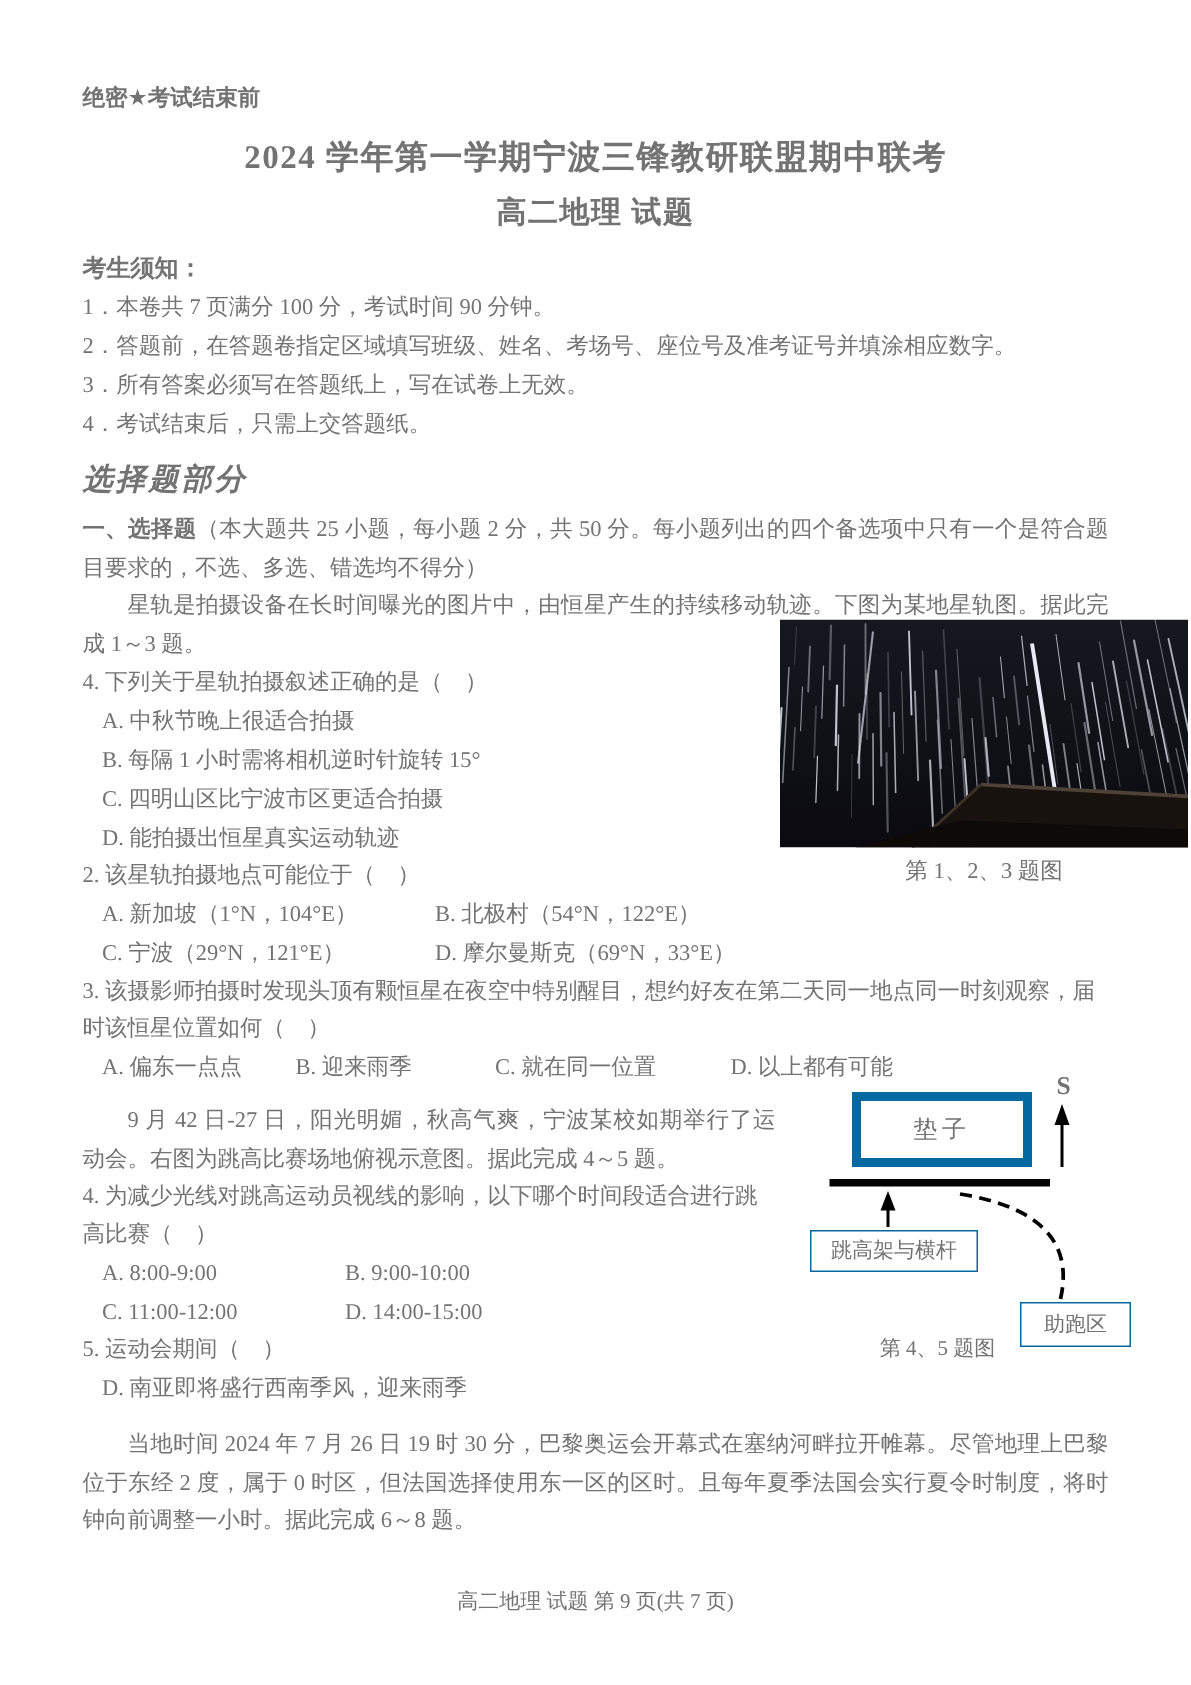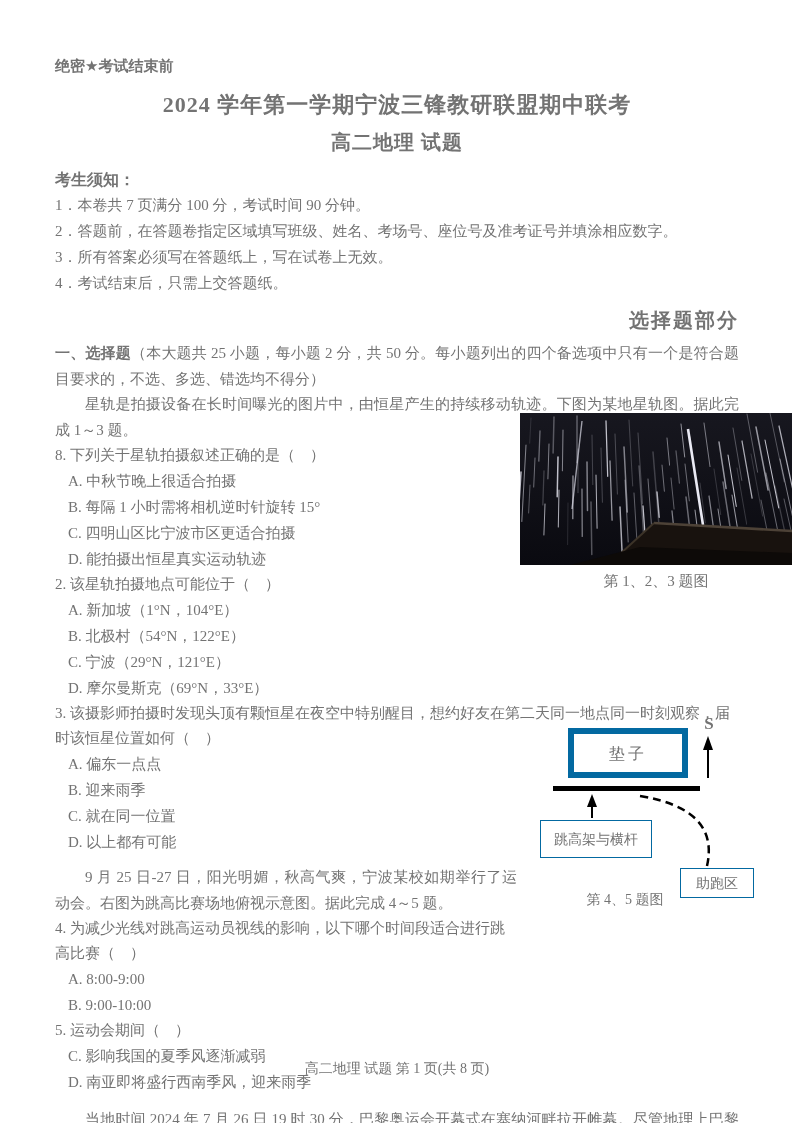--- a/index.html
+++ b/index.html
@@ -5,40 +5,40 @@
 <style>
   html,body{margin:0;padding:0;background:#ffffff;}
   .page{position:relative;width:794px;height:1123px;margin:0 auto;background:#fff;
         font-family:"Liberation Serif","DejaVu Serif",serif;font-size:15px;line-height:25px;color:#737373;
         padding:56px 55px 0;box-sizing:border-box;overflow:hidden;}
   .security{font-family:"Liberation Sans","DejaVu Sans",sans-serif;font-weight:bold;font-size:15px;line-height:20px;}
   .title{margin:14px 0 0;font-size:22px;font-weight:bold;text-align:center;line-height:30px;letter-spacing:1px;}
   .subtitle{margin:8px 0 0;font-size:20px;font-weight:bold;text-align:center;line-height:28px;letter-spacing:1px;}
   .notice-h{font-family:"Liberation Sans","DejaVu Sans",sans-serif;font-weight:bold;font-size:16px;line-height:24px;margin-top:12px;}
   .notice-item{line-height:26px;}
-  .sec-h{font-family:"Liberation Sans","DejaVu Sans",sans-serif;font-size:20px;font-weight:bold;text-align:right;line-height:28px;margin:10px 0 6px;letter-spacing:2px;}
+  .sec-h{font-family:"Liberation Sans","DejaVu Sans",sans-serif;font-size:20px;font-weight:bold;text-align:left;line-height:28px;margin:10px 0 6px;letter-spacing:2px;font-style:italic;}
   .para{margin:0;line-height:25.5px;text-align:justify;}
   .ind{text-indent:2em;}
   .nw{width:462px;}
   .stem{line-height:25px;}
   .opt{padding-left:13px;line-height:26px;}
-  .row{display:flex;padding-left:13px;line-height:26px;flex-direction:column;}
+  .row{display:flex;padding-left:13px;line-height:26px;}
   .c129{width:129px}.c133{width:133px}.c157{width:157px}
   .c222{width:222px}.c162{width:162px}.c277{width:277px}
   .mt10{margin-top:10px}.mt12{margin-top:12px}
   .intro-b{font-family:"Liberation Sans","DejaVu Sans",sans-serif;font-weight:bold;}
   .fig1{position:absolute;left:520px;top:413px;width:272px;margin:0;}
   .fig1 svg{display:block;}
   .figcap{text-align:center;line-height:24px;margin-top:4px;font-size:15px;}
   .fig2{position:absolute;left:535px;top:714px;width:259px;height:202px;}
   .fig2-g{position:absolute;left:0;top:0;}
   .s-label{position:absolute;left:163px;top:0px;width:22px;text-align:center;font-weight:bold;font-size:17px;line-height:20px;}
   .box{position:absolute;border:6px solid #0369a1;display:flex;align-items:center;justify-content:center;background:#fff;box-sizing:border-box;}
   .mat{left:33px;top:14px;width:120px;height:50px;font-size:16px;letter-spacing:3px;}
-  .stand{left:5px;top:106px;width:112px;height:38px;font-size:14px;border-width:1.5px;}
+  .stand{left:5px;top:106px;width:112px;height:28px;font-size:14px;border-width:1.5px;}
   .runup{left:145px;top:154px;width:74px;height:30px;font-size:14px;border-width:1.5px;}
   .fig2cap{position:absolute;left:30px;top:174px;width:120px;text-align:center;line-height:24px;font-size:14px;}
   .footer{position:absolute;left:0;right:0;bottom:44px;text-align:center;font-size:14px;line-height:20px;}
 </style>
 </head>
 <body>
 
 <div class="page">
 
   <div class="security">绝密★考试结束前</div>
@@ -50,21 +50,21 @@
   <div class="notice-item">2．答题前，在答题卷指定区域填写班级、姓名、考场号、座位号及准考证号并填涂相应数字。</div>
   <div class="notice-item">3．所有答案必须写在答题纸上，写在试卷上无效。</div>
   <div class="notice-item">4．考试结束后，只需上交答题纸。</div>
 
   <div class="sec-h">选择题部分</div>
 
   <p class="para"><span class="intro-b">一、选择题</span><span>（本大题共 25 小题，每小题 2 分，共 50 分。每小题列出的四个备选项中只有一个是符合题目要求的，不选、多选、错选均不得分）</span></p>
 
   <p class="para ind">星轨是拍摄设备在长时间曝光的图片中，由恒星产生的持续移动轨迹。下图为某地星轨图。据此完成 1～3 题。</p>
 
-  <div class="stem nw">8. 下列关于星轨拍摄叙述正确的是（　）</div>
+  <div class="stem nw">4. 下列关于星轨拍摄叙述正确的是（　）</div>
   <div class="opt nw">A. 中秋节晚上很适合拍摄</div>
   <div class="opt nw">B. 每隔 1 小时需将相机逆时针旋转 15°</div>
   <div class="opt nw">C. 四明山区比宁波市区更适合拍摄</div>
   <div class="opt nw">D. 能拍摄出恒星真实运动轨迹</div>
 
   <div class="stem nw">2. 该星轨拍摄地点可能位于（　）</div>
   <div class="row nw">
     <span class="c222">A. 新加坡（1°N，104°E）</span>
     <span>B. 北极村（54°N，122°E）</span>
   </div>
@@ -74,37 +74,40 @@
   </div>
 
   <div class="stem">3. 该摄影师拍摄时发现头顶有颗恒星在夜空中特别醒目，想约好友在第二天同一地点同一时刻观察，届时该恒星位置如何（　）</div>
   <div class="row">
     <span class="c129">A. 偏东一点点</span>
     <span class="c133">B. 迎来雨季</span>
     <span class="c157">C. 就在同一位置</span>
     <span>D. 以上都有可能</span>
   </div>
 
-  <p class="para ind nw mt10">9 月 25 日-27 日，阳光明媚，秋高气爽，宁波某校如期举行了运动会。右图为跳高比赛场地俯视示意图。据此完成 4～5 题。</p>
+  <p class="para ind nw mt10">9 月 42 日-27 日，阳光明媚，秋高气爽，宁波某校如期举行了运动会。右图为跳高比赛场地俯视示意图。据此完成 4～5 题。</p>
 
   <div class="stem nw">4. 为减少光线对跳高运动员视线的影响，以下哪个时间段适合进行跳高比赛（　）</div>
   <div class="row nw">
     <span class="c162">A. 8:00-9:00</span>
     <span>B. 9:00-10:00</span>
   </div>
+  <div class="row nw">
+    <span class="c162">C. 11:00-12:00</span>
+    <span>D. 14:00-15:00</span>
+  </div>
 
   <div class="stem">5. 运动会期间（　）</div>
   <div class="row">
-    <span class="c277">C. 影响我国的夏季风逐渐减弱</span>
     <span>D. 南亚即将盛行西南季风，迎来雨季</span>
   </div>
 
   <p class="para ind mt12">当地时间 2024 年 7 月 26 日 19 时 30 分，巴黎奥运会开幕式在塞纳河畔拉开帷幕。尽管地理上巴黎位于东经 2 度，属于 0 时区，但法国选择使用东一区的区时。且每年夏季法国会实行夏令时制度，将时钟向前调整一小时。据此完成 6～8 题。</p>
 
-  <div class="footer">高二地理 试题 第 1 页(共 8 页)</div>
+  <div class="footer">高二地理 试题 第 9 页(共 7 页)</div>
 
   <figure class="fig1">
     <svg width="272" height="152" viewBox="0 0 272 152" xmlns="http://www.w3.org/2000/svg">
       <defs>
         <linearGradient id="sky" x1="0" y1="0" x2="0" y2="1">
           <stop offset="0" stop-color="#17171f"></stop>
           <stop offset="1" stop-color="#0a0a10"></stop>
         </linearGradient>
       </defs>
       <rect width="272" height="152" fill="url(#sky)"></rect>

